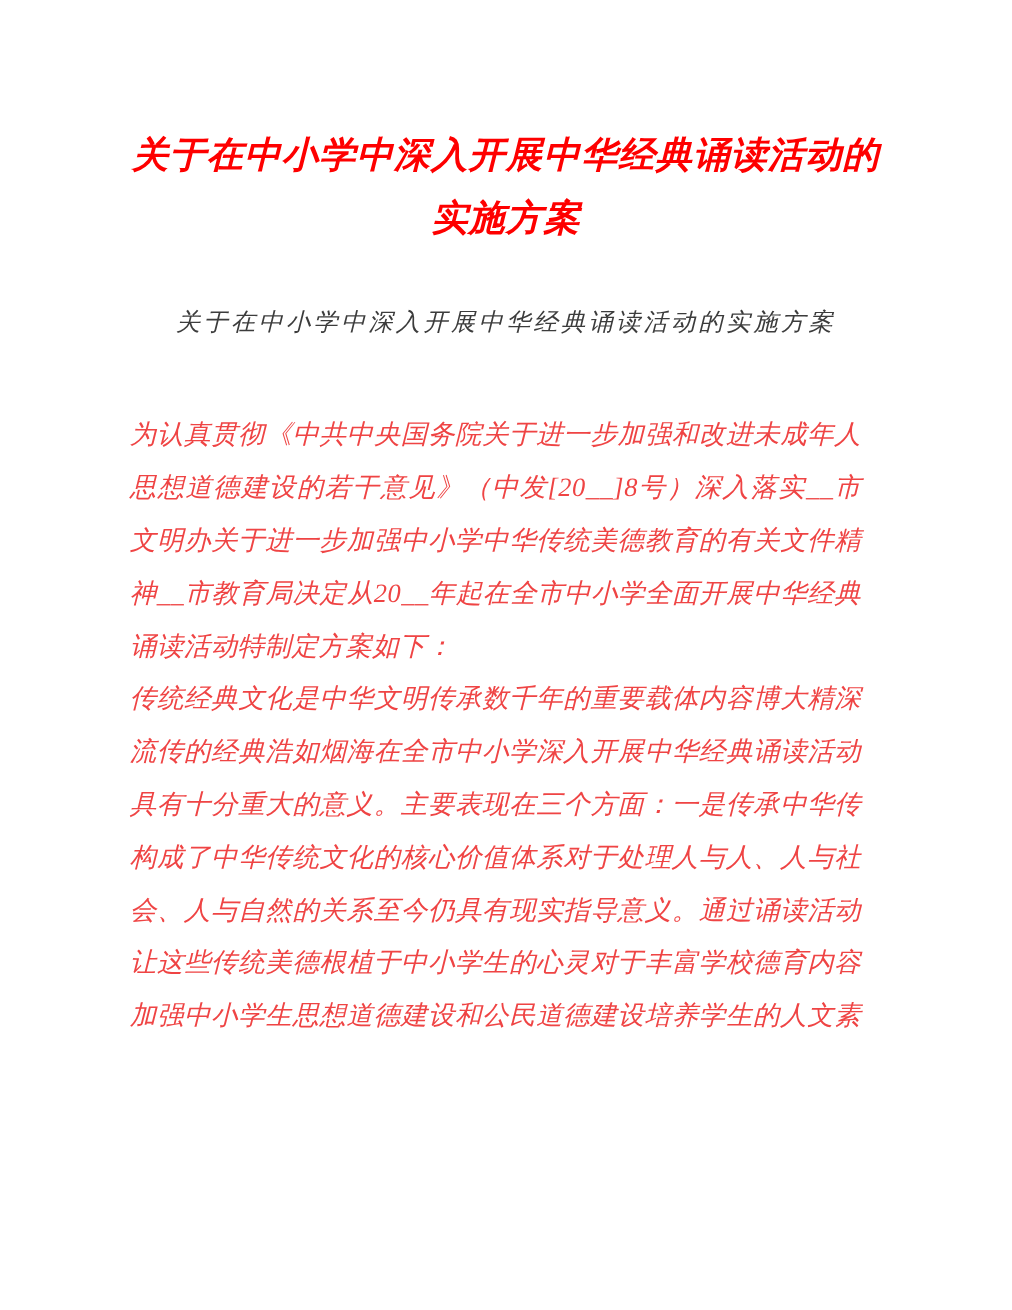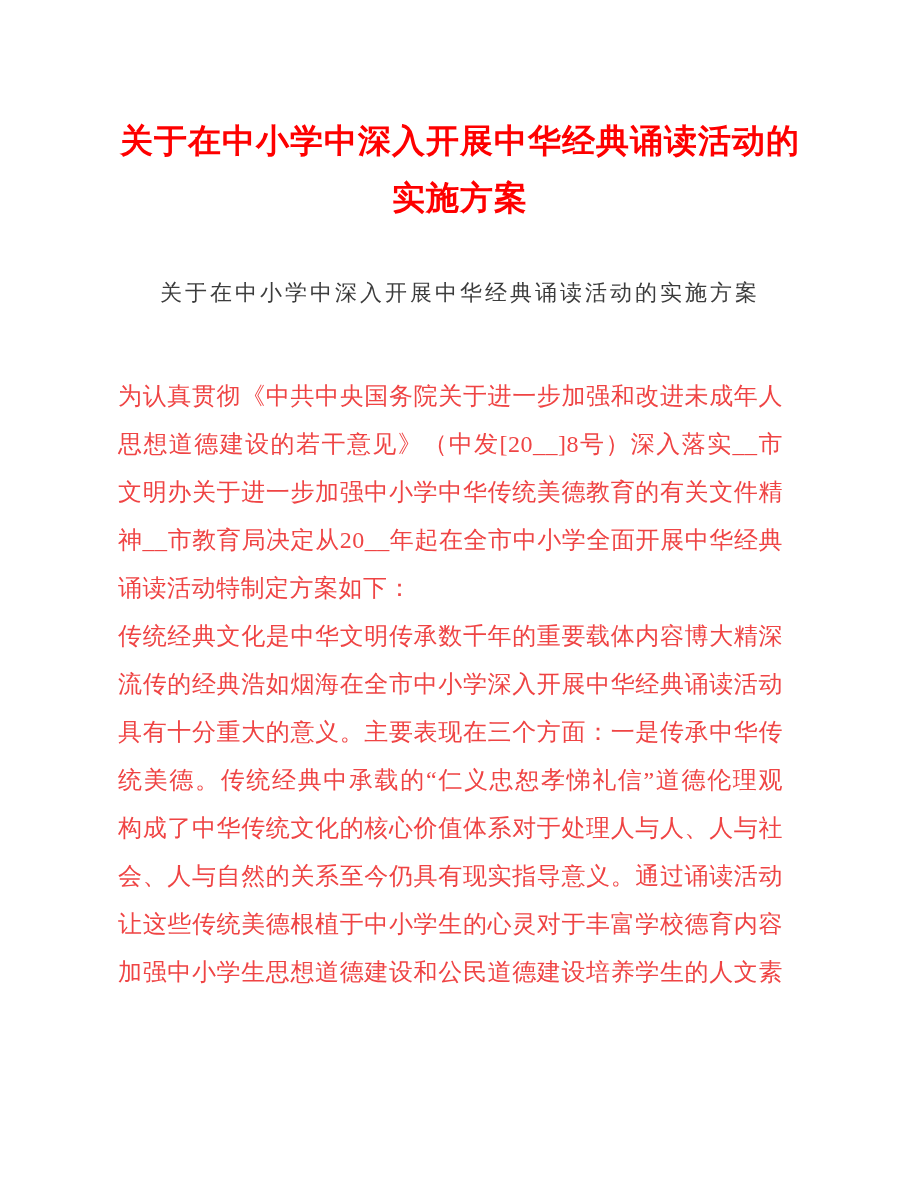--- a/index.html
+++ b/index.html
@@ -7,20 +7,21 @@
     padding: 0;
     background: #ffffff;
   }
   .page {
     position: relative;
     width: 920px;
     height: 1029px;
     margin: 0 auto;
     background: #ffffff;
     overflow: hidden;
+    font-style: italic;
   }
   .doc-title {
     margin: 112px 70px 0 70px;
     text-align: center;
     font-family: "Liberation Sans", "DejaVu Sans", sans-serif;
     font-weight: 700;
     font-size: 33px;
     line-height: 57px;
     color: #fe0000;
     letter-spacing: 1px;
@@ -79,21 +80,20 @@
 
   <div class="doc-body">
       <div class="line justify">为认真贯彻《中共中央国务院关于进一步加强和改进未成年人</div>
       <div class="line justify">思想道德建设的若干意见》（中发[20__]8号）深入落实__市</div>
       <div class="line justify">文明办关于进一步加强中小学中华传统美德教育的有关文件精</div>
       <div class="line justify">神__市教育局决定从20__年起在全市中小学全面开展中华经典</div>
       <div class="line">诵读活动特制定方案如下：</div>
       <div class="line justify">传统经典文化是中华文明传承数千年的重要载体内容博大精深</div>
       <div class="line justify">流传的经典浩如烟海在全市中小学深入开展中华经典诵读活动</div>
       <div class="line justify">具有十分重大的意义。主要表现在三个方面：一是传承中华传</div>
-      <div class="line justify">统美德。传统经典中承载的“仁义忠恕孝悌礼信”道德伦理观</div>
       <div class="line justify">构成了中华传统文化的核心价值体系对于处理人与人、人与社</div>
       <div class="line justify">会、人与自然的关系至今仍具有现实指导意义。通过诵读活动</div>
       <div class="line justify">让这些传统美德根植于中小学生的心灵对于丰富学校德育内容</div>
       <div class="line justify">加强中小学生思想道德建设和公民道德建设培养学生的人文素</div>
     </div>
 
   <div class="page-footer">
     <span>第 1 页 共 7 页</span>
   </div>
 

